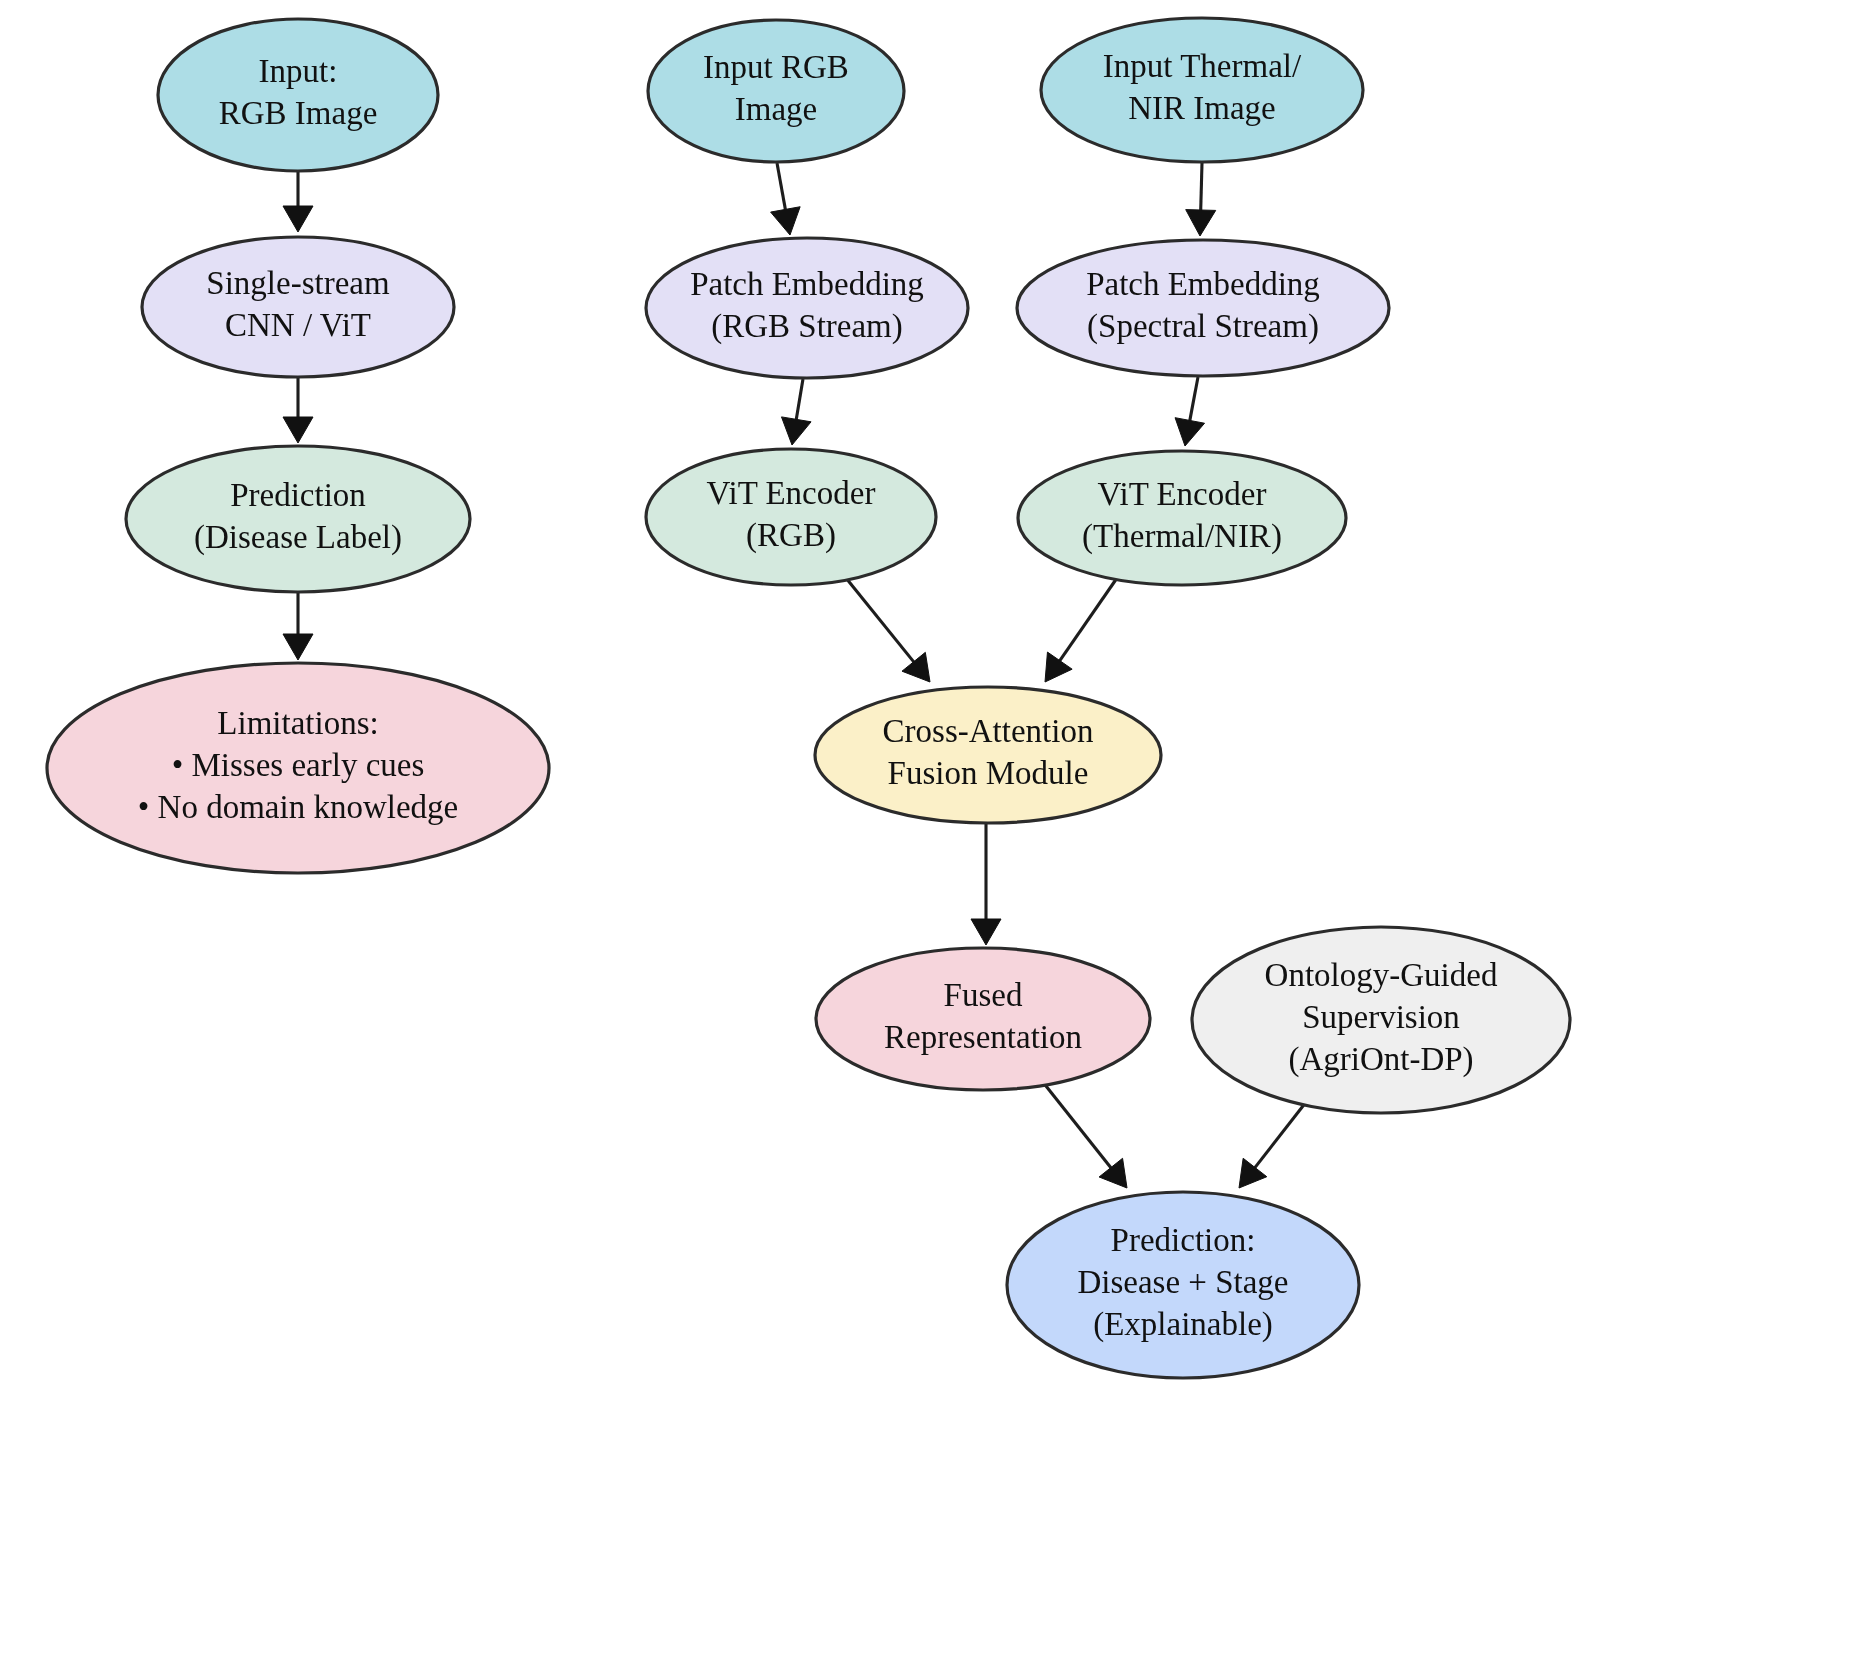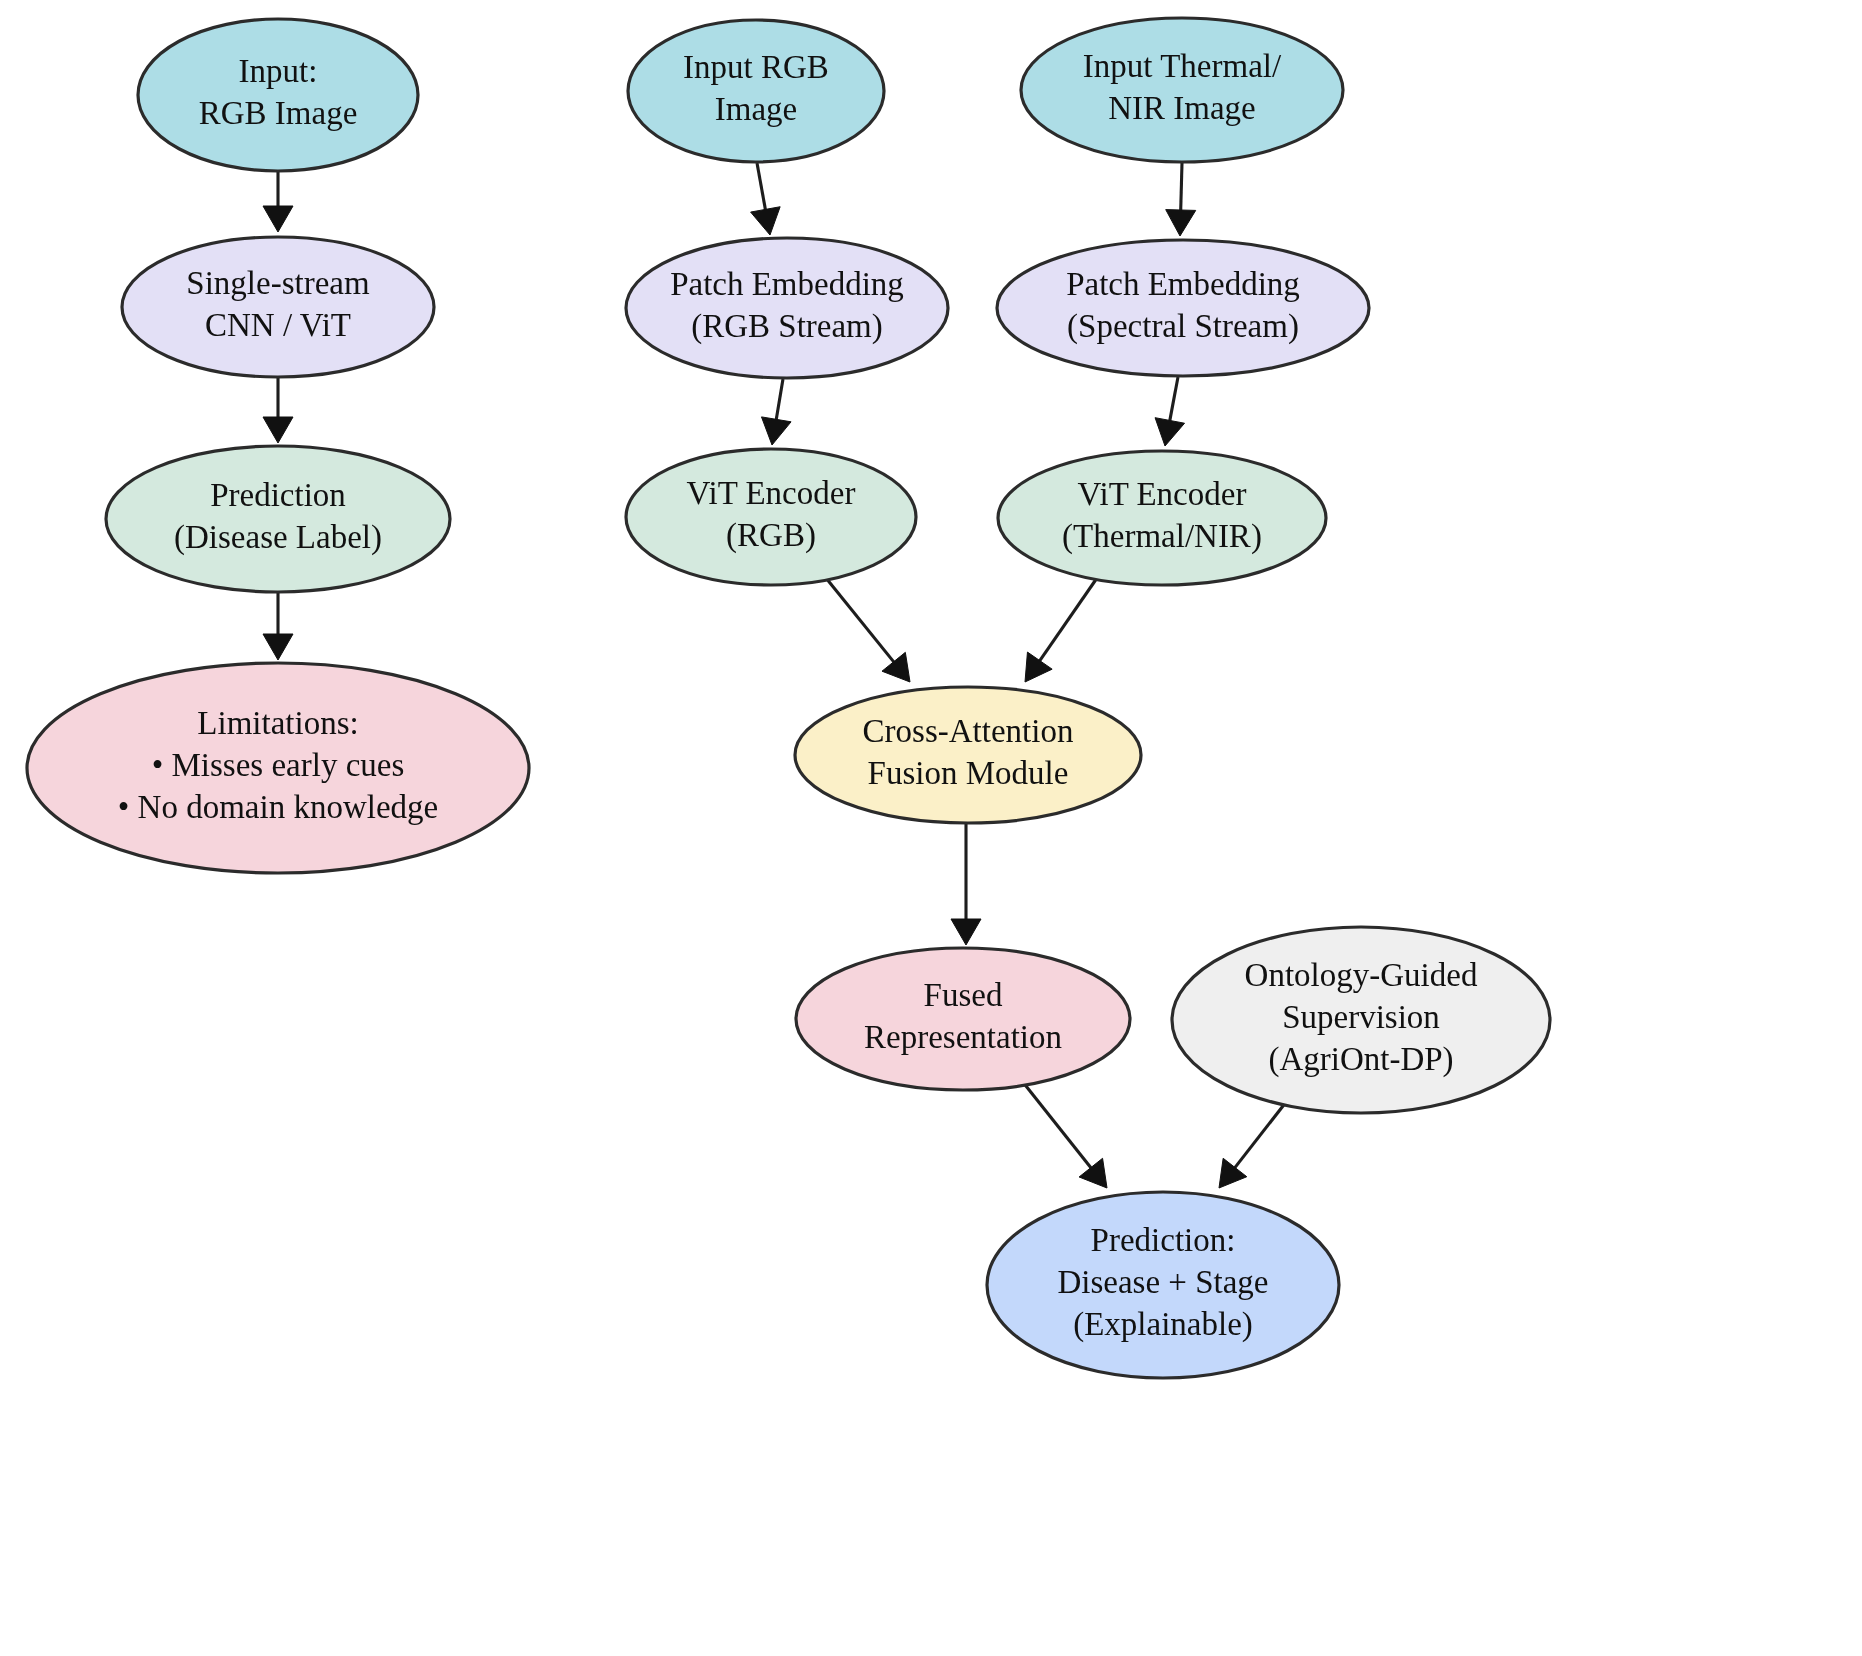--- a/index.html
+++ b/index.html
@@ -11,20 +11,21 @@
   body {
     width: 1862px;
     height: 1656px;
     overflow: hidden;
     font-family: "Liberation Serif", "DejaVu Serif", serif;
   }
   #diagram-root {
     position: relative;
     width: 1550px;
     height: 1656px;
+    padding-left: 20px;
   }
   svg#flow-svg {
     display: block;
     width: 1862px;
     height: 1656px;
     background: #ffffff;
   }
   .node-ellipse {
     stroke: #2b2b2b;
     stroke-width: 3.2;

